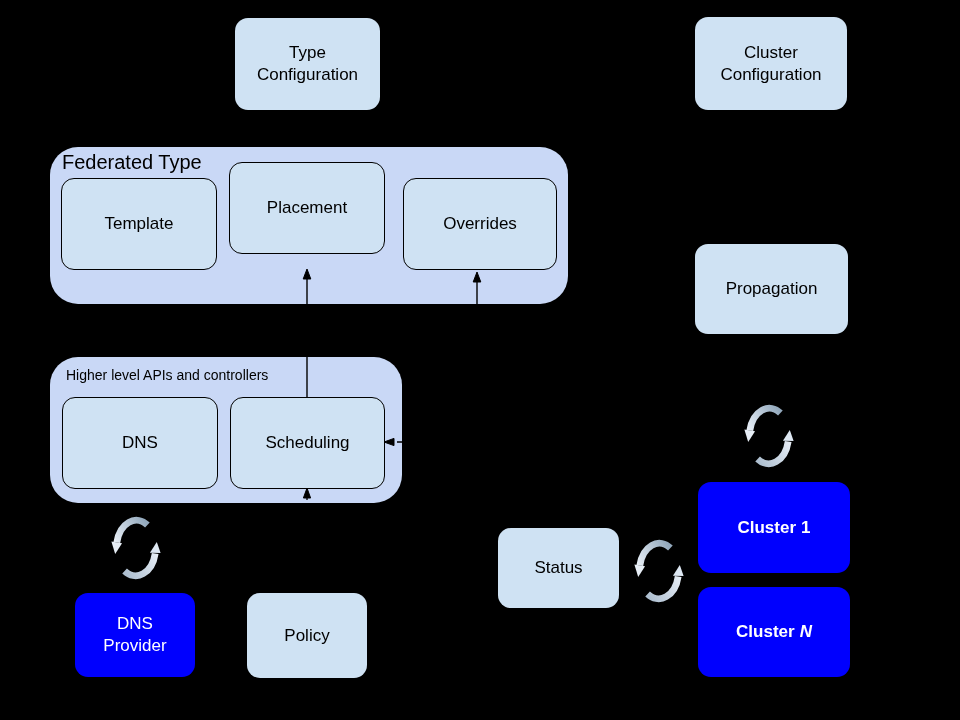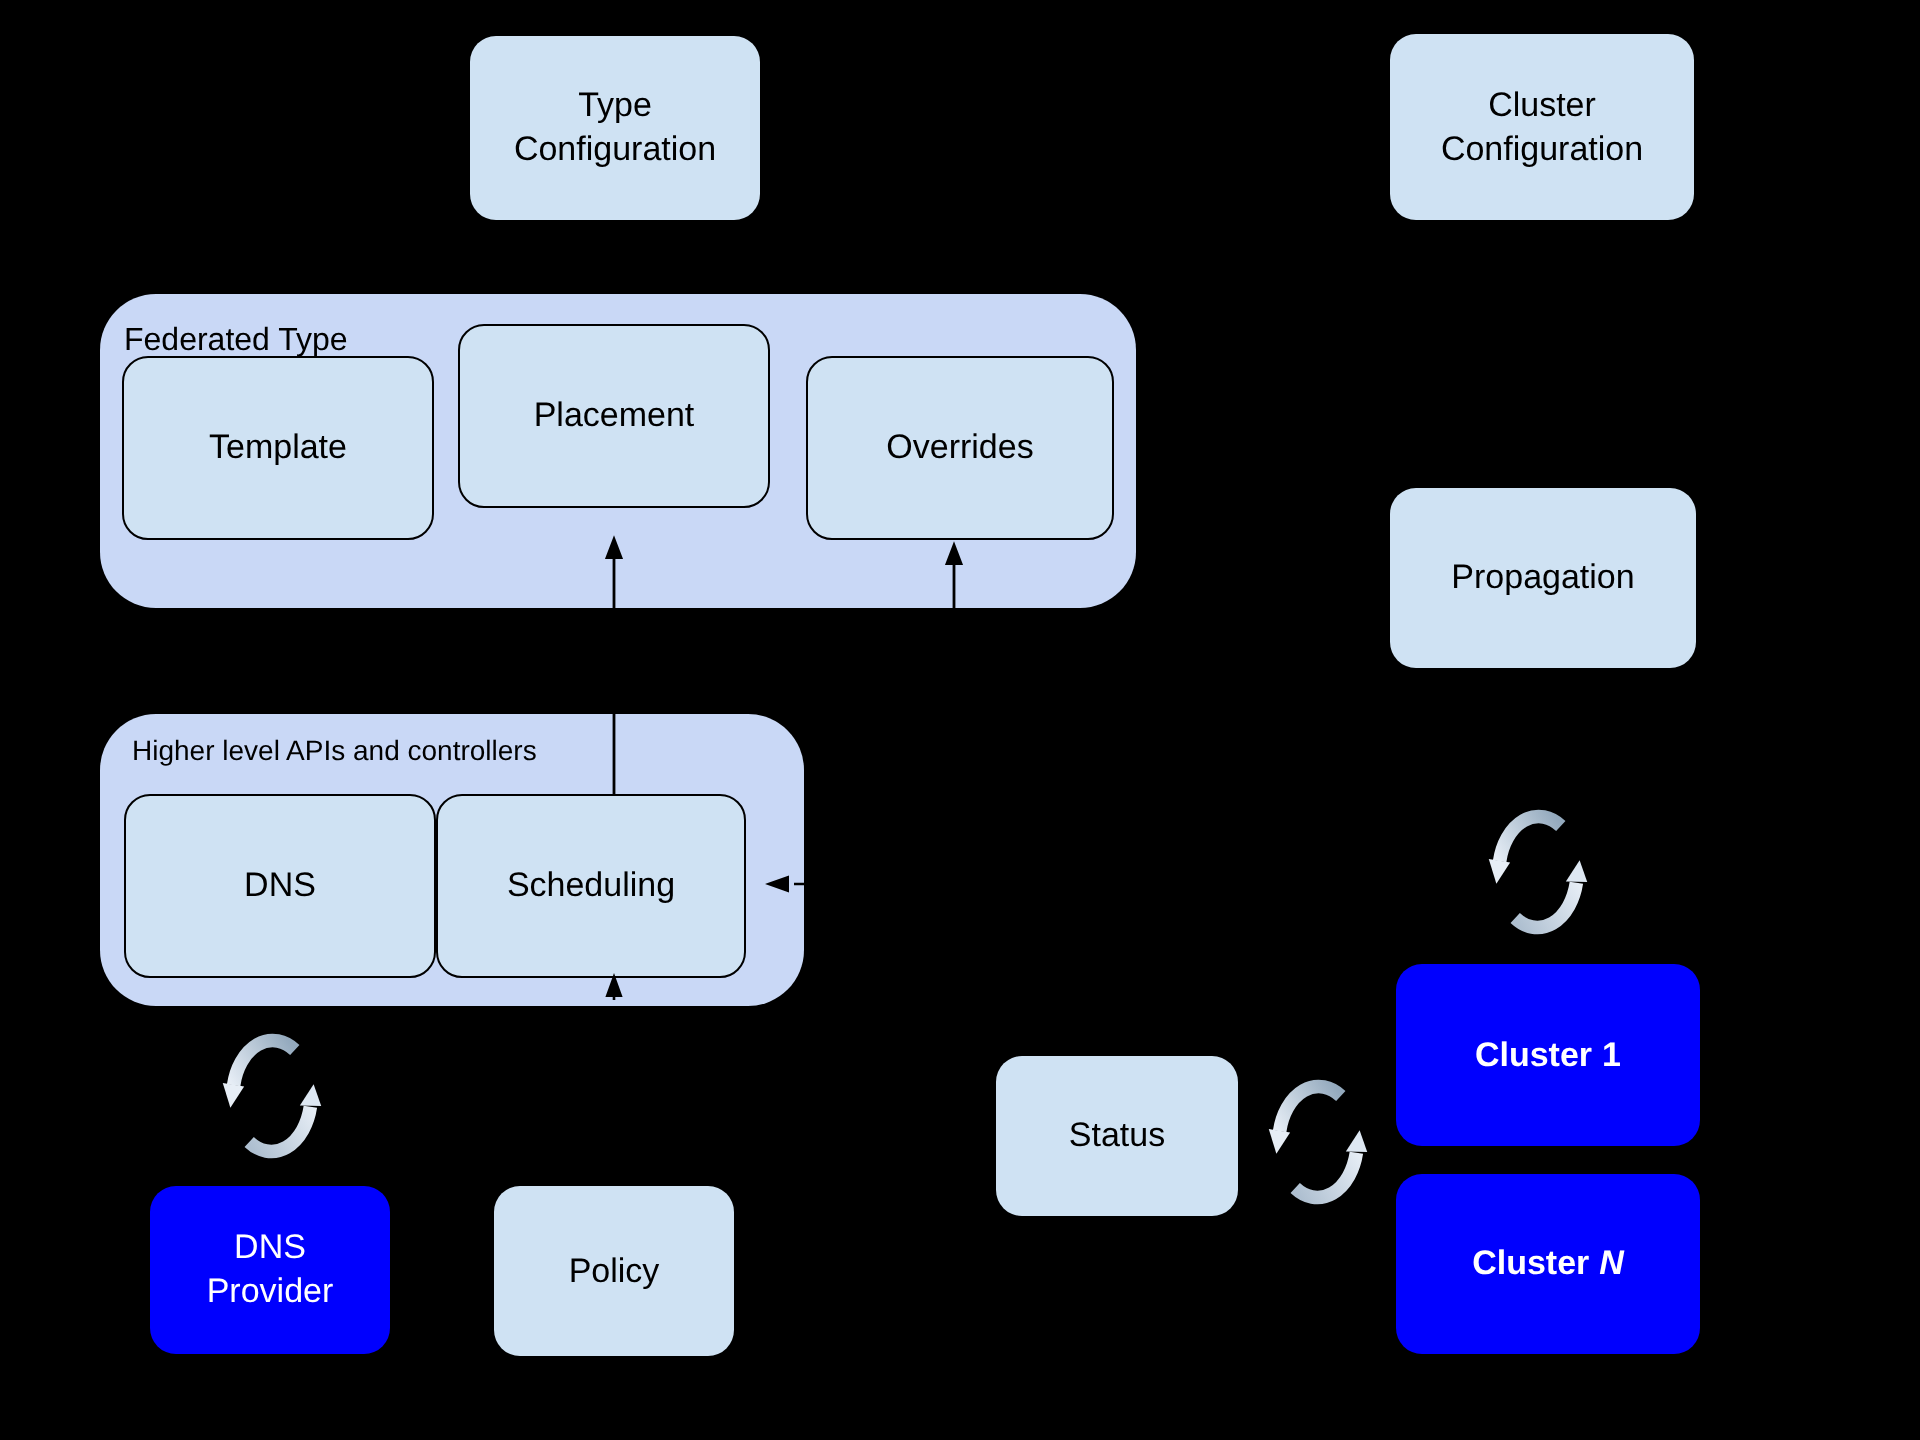--- a/index.html
+++ b/index.html
@@ -32,21 +32,21 @@
     <div>Type</div>
     <div>Configuration</div>
   </div>
 
   <div class="node" style="left:695px; top:17px; width:152px; height:93px;">
     <div>Cluster</div>
     <div>Configuration</div>
   </div>
 
   <div class="group" style="left:50px; top:147px; width:518px; height:157px;"></div>
-  <div class="group-title" style="left:62px; top:162px; font-size:16px;">Federated Type</div>
+  <div class="group-title" style="left:62px; top:151px; font-size:20px;">Federated Type</div>
 
   <div class="node inner" style="left:61px; top:178px; width:154px; height:90px;">
     <div>Template</div>
   </div>
   <div class="node inner" style="left:229px; top:162px; width:154px; height:90px;">
     <div>Placement</div>
   </div>
   <div class="node inner" style="left:403px; top:178px; width:152px; height:90px;">
     <div>Overrides</div>
   </div>
@@ -54,21 +54,21 @@
   <div class="node" style="left:695px; top:244px; width:153px; height:90px;text-align:center;">
     <div>Propagation</div>
   </div>
 
   <div class="group" style="left:50px; top:357px; width:352px; height:146px;"></div>
   <div class="group-title" style="left:66px; top:367px; font-size:14px;">Higher level APIs and controllers</div>
 
   <div class="node inner" style="left:62px; top:397px; width:154px; height:90px;">
     <div>DNS</div>
   </div>
-  <div class="node inner" style="left:218px; top:397px; width:153px; height:90px;text-align:right;">
+  <div class="node inner" style="left:230px; top:397px; width:153px; height:90px;text-align:right;">
     <div>Scheduling</div>
   </div>
 
   <div class="node" style="left:498px; top:528px; width:121px; height:80px;">
     <div>Status</div>
   </div>
 
   <div class="node" style="left:247px; top:593px; width:120px; height:85px;">
     <div>Policy</div>
   </div>

